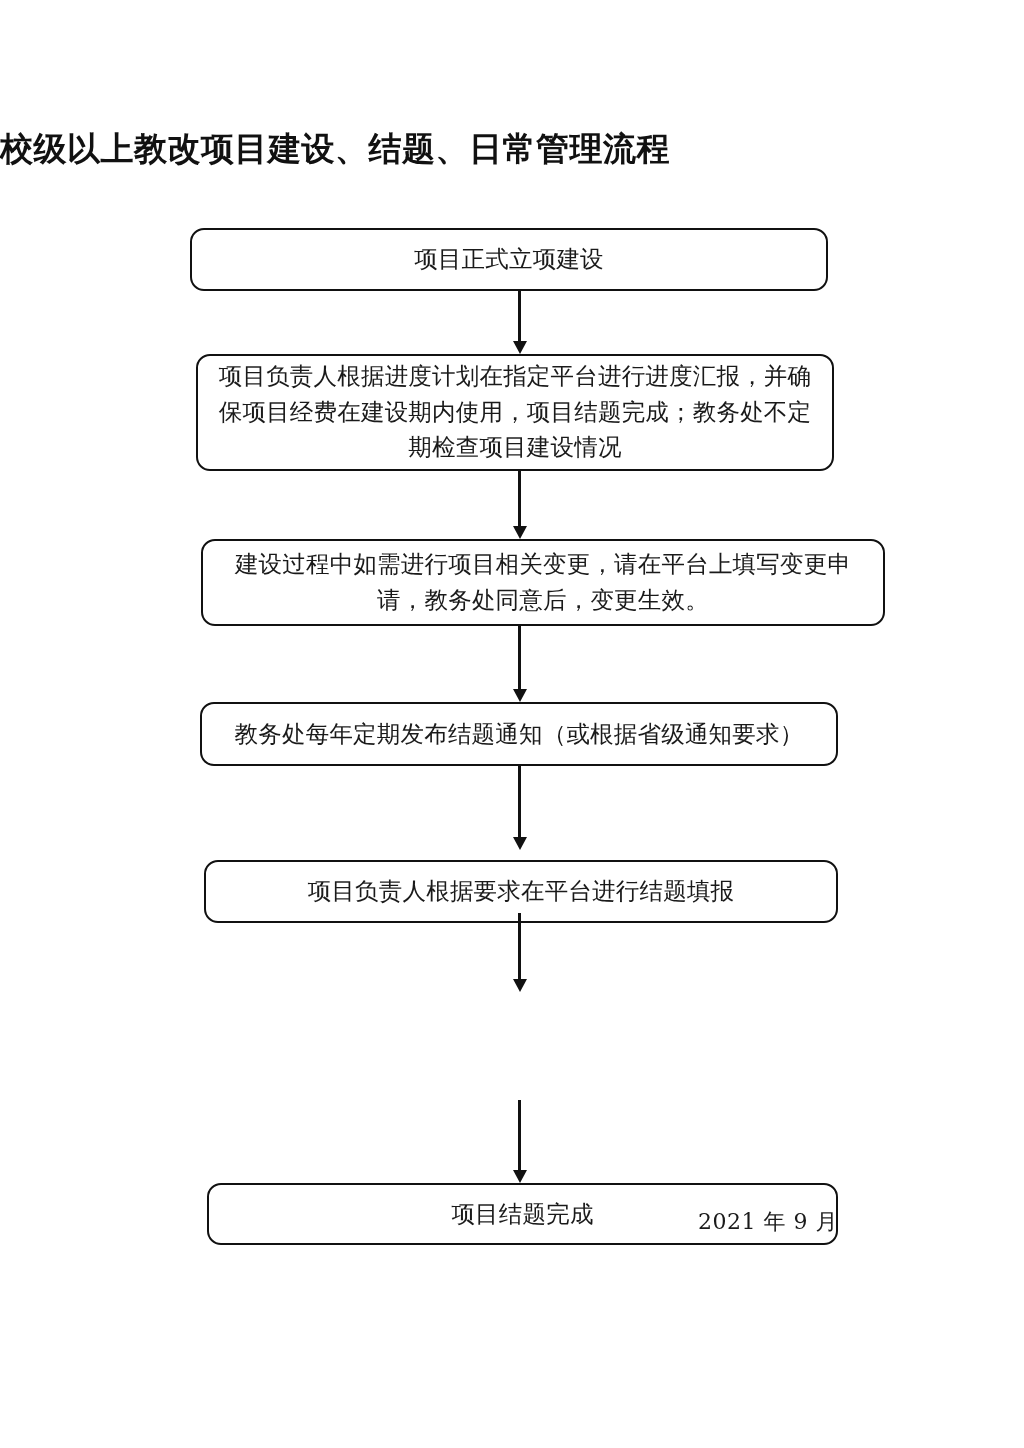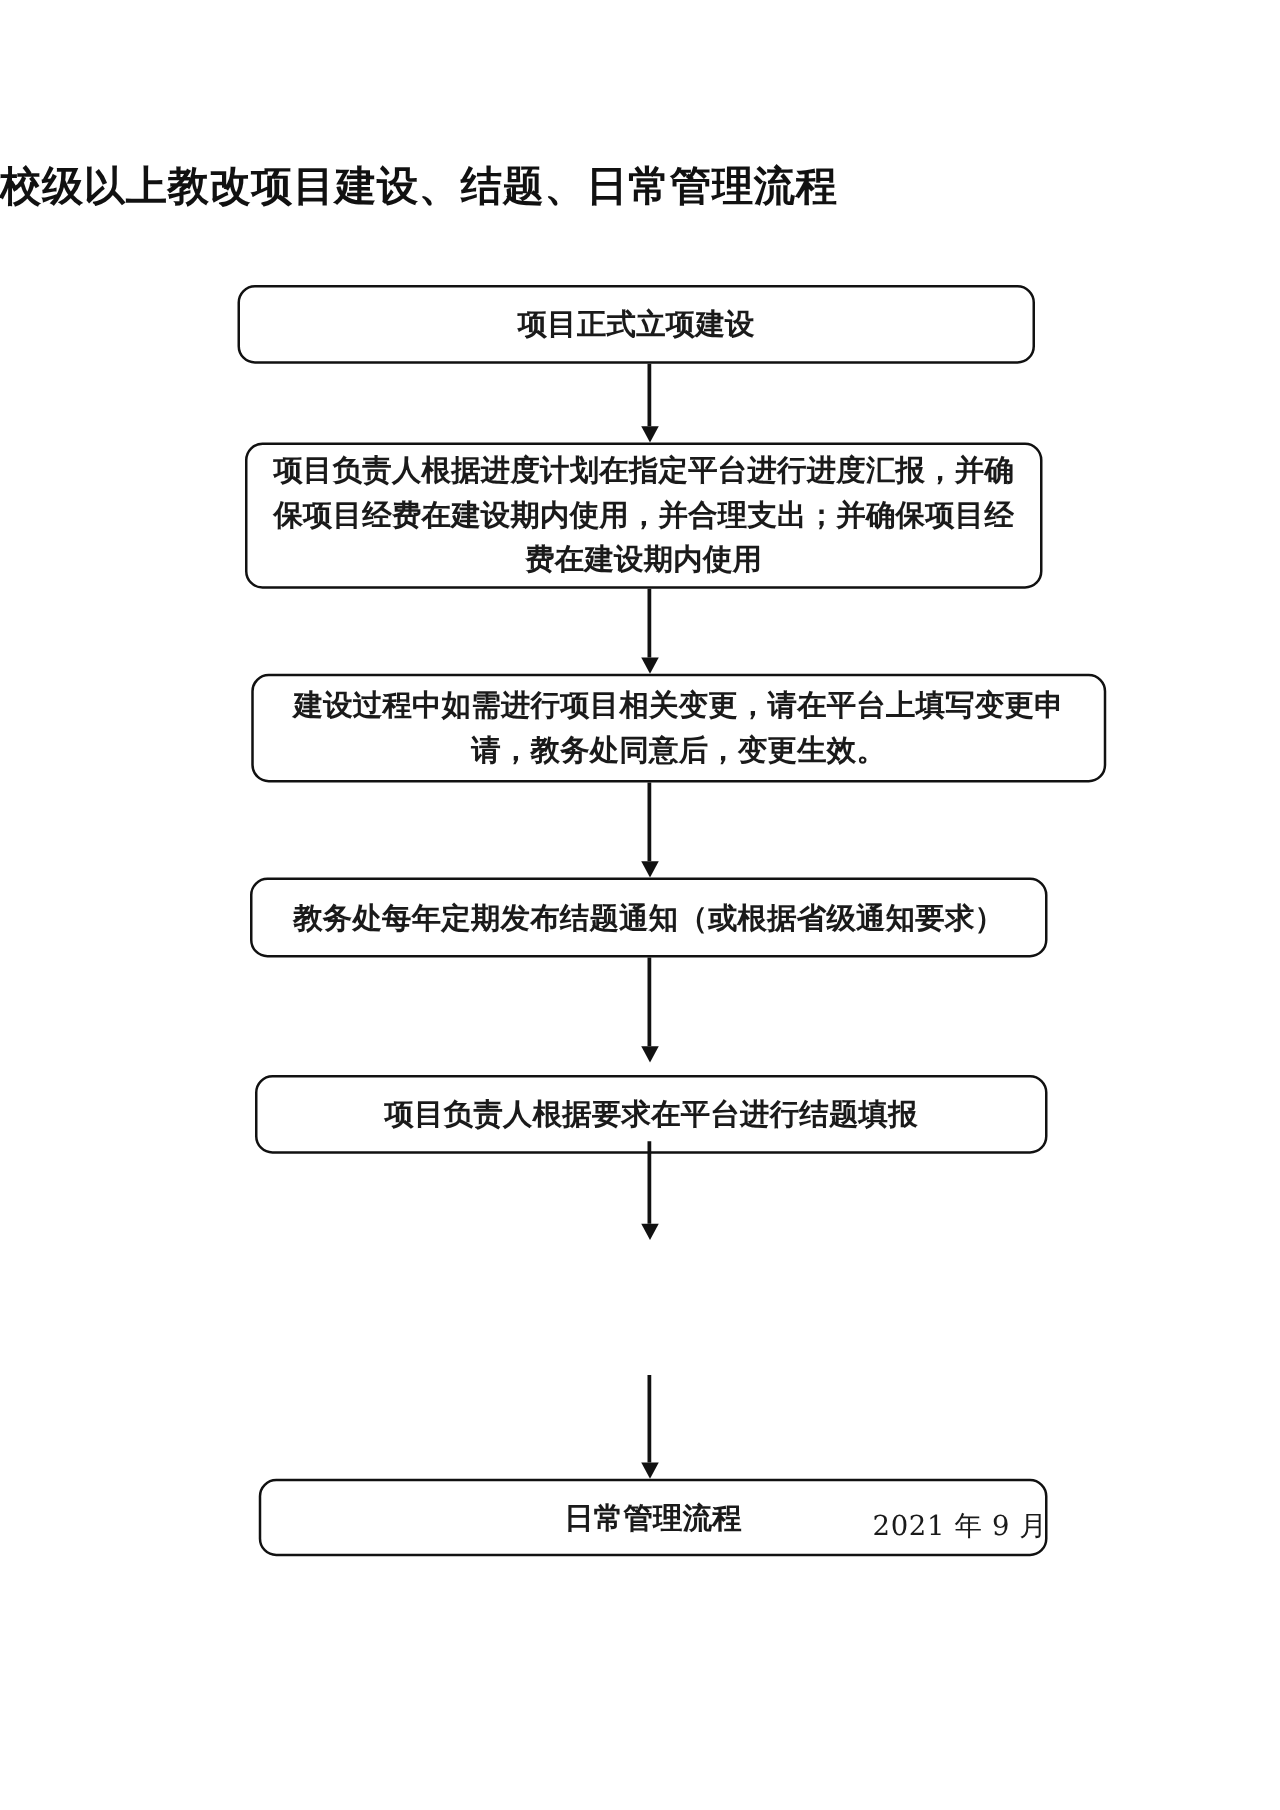--- a/index.html
+++ b/index.html
@@ -63,21 +63,20 @@
     display: block;
     width: 100%;
     padding: 0 14px;
     box-sizing: border-box;
     font-size: 23.5px;
     line-height: 1.52;
     font-family: "DejaVu Serif", "Liberation Serif", serif;
     color: #1a1a1a;
     white-space: pre-line;
     letter-spacing: 0.2px;
-    font-weight: bold;
   }
 
   .node-text.single {
     line-height: 1.2;
   }
 
   
   #node-0 { left: 190px;  top: 228px;  width: 638px; height: 63px; }
   #node-1 { left: 196px;  top: 354px;  width: 638px; height: 117px; }
   #node-2 { left: 201px;  top: 539px;  width: 684px; height: 87px; }
@@ -158,21 +157,21 @@
     <div class="node" id="node-0">
       <span class="node-text single">项目正式立项建设</span>
     </div>
 
     <div class="arrow" id="arrow-0">
       <div class="stem"></div>
       <div class="head"></div>
     </div>
 
     <div class="node" id="node-1">
-      <span class="node-text">项目负责人根据进度计划在指定平台进行进度汇报，并确保项目经费在建设期内使用，并合理支出；并确保项目经费在建设期内使用</span>
+      <span class="node-text">项目负责人根据进度计划在指定平台进行进度汇报，并确保项目经费在建设期内使用，项目结题完成；教务处不定期检查项目建设情况</span>
     </div>
 
     <div class="arrow" id="arrow-1">
       <div class="stem"></div>
       <div class="head"></div>
     </div>
 
     <div class="node" id="node-2">
       <span class="node-text">建设过程中如需进行项目相关变更，请在平台上填写变更申请，教务处同意后，变更生效。</span>
     </div>
@@ -200,20 +199,20 @@
       <div class="head"></div>
     </div>
 
 
     <div class="arrow" id="arrow-5">
       <div class="stem"></div>
       <div class="head"></div>
     </div>
 
     <div class="node" id="node-6">
-      <span class="node-text single">日常管理流程</span>
+      <span class="node-text single">项目结题完成</span>
     </div>
 
   </div>
 
   <div class="doc-date">2021 年 9 月</div>
 
 </div>
 
 </body></html>

